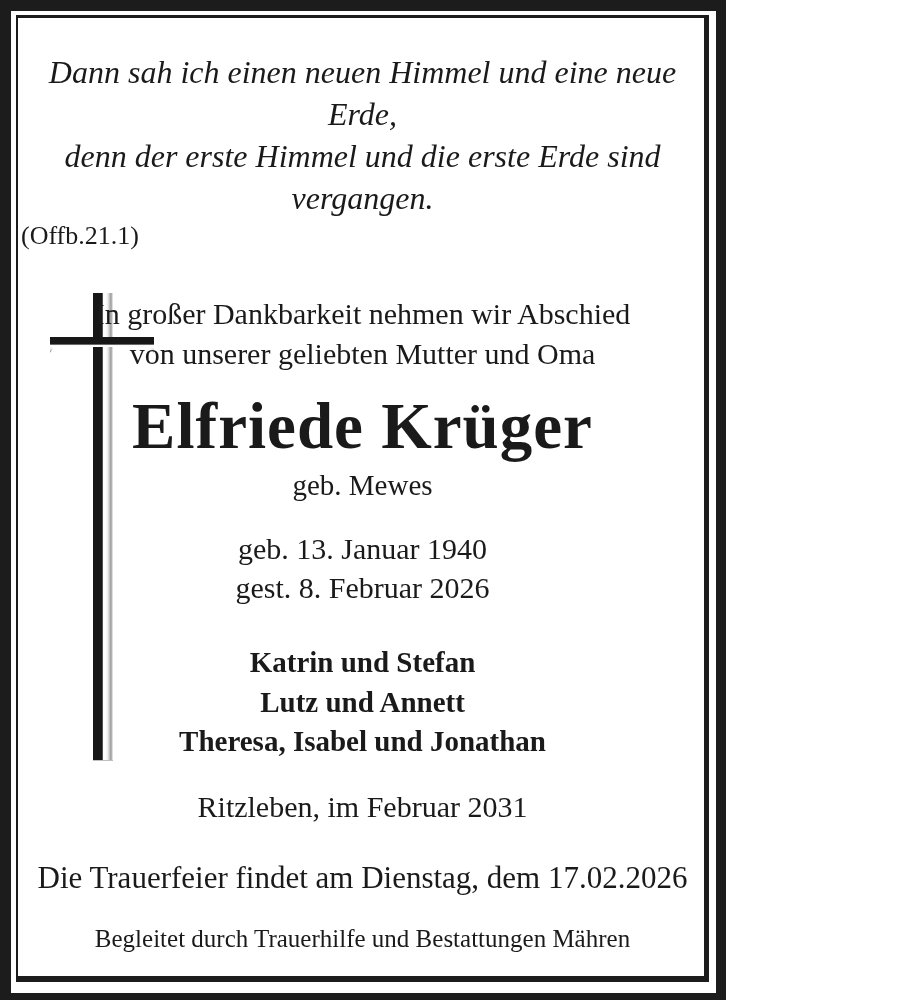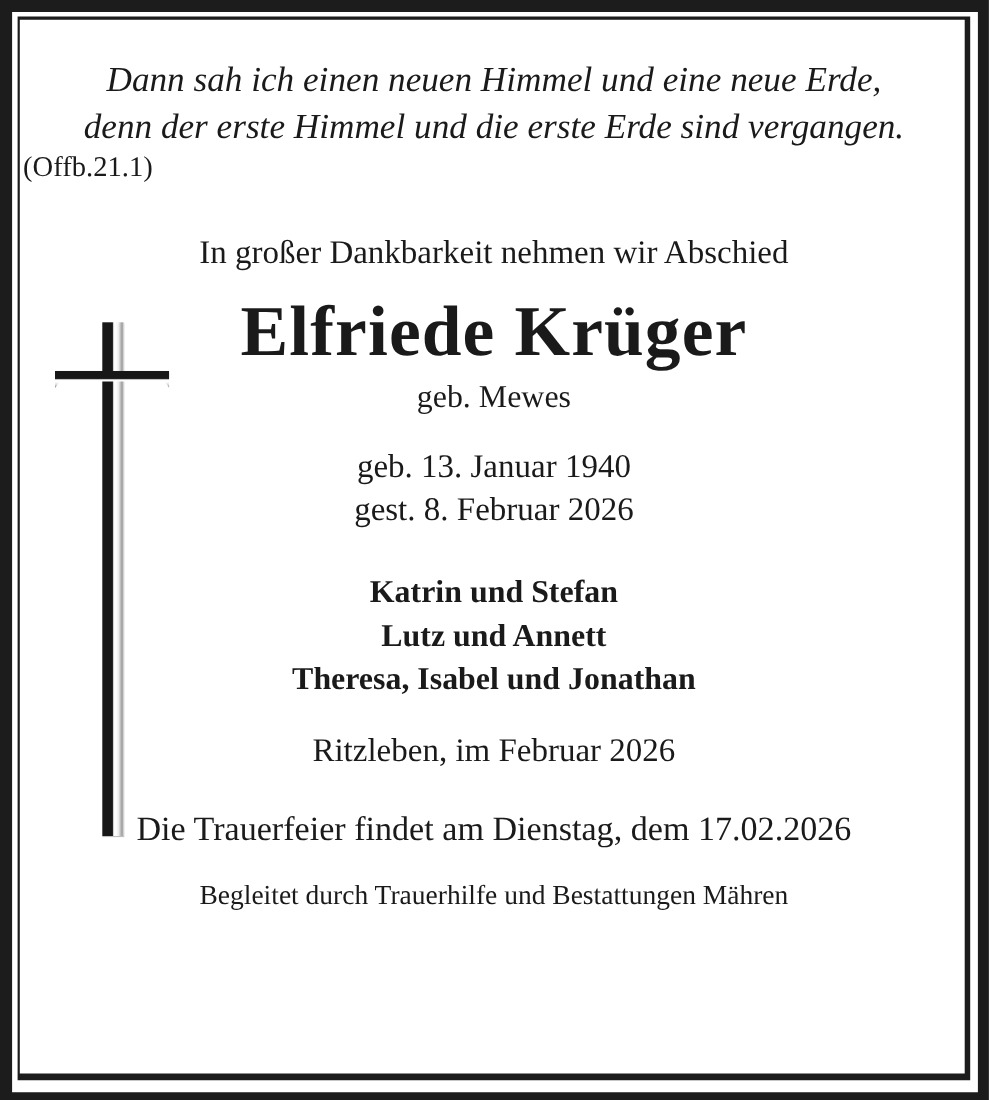--- a/index.html
+++ b/index.html
@@ -2,21 +2,21 @@
 <html><head>
 <meta charset="utf-8">
 <style>
   html, body {
     margin: 0;
     padding: 0;
     background: #ffffff;
   }
   .page {
     position: relative;
-    width: 899px;
+    width: 726px;
     height: 1000px;
     background: #ffffff;
     font-family: "Liberation Serif", "DejaVu Serif", serif;
     color: #1a1a1a;
     overflow: hidden;
   }
   .outer-frame {
     position: absolute;
     inset: 0;
     border-style: solid;
@@ -157,39 +157,40 @@
   <div class="content">
 
     <div class="quote">
       <div>Dann sah ich einen neuen Himmel und eine neue Erde,</div>
       <div>denn der erste Himmel und die erste Erde sind vergangen.</div>
     </div>
     <div class="quote-ref">(Offb.21.1)</div>
 
     <div class="intro">
       <div>In großer Dankbarkeit nehmen wir Abschied</div>
+      <div>von unserer geliebten Mutter und Oma</div>
     </div>
 
     <div class="deceased-name">Elfriede Krüger</div>
     <div class="maiden-name">geb. Mewes</div>
 
     <div class="dates">
       <div class="dates-block">
         <div>geb. 13. Januar 1940</div>
         <div>gest. 8. Februar 2026</div>
       </div>
     </div>
 
     <div class="mourners">
       <div>Katrin und Stefan</div>
       <div>Lutz und Annett</div>
       <div>Theresa, Isabel und Jonathan</div>
     </div>
 
-    <div class="place-date">Ritzleben, im Februar 2026</div>
+    <div class="place-date">Ritzleben, im Februar 2031</div>
 
     <div class="funeral">
       <div>Die Trauerfeier findet am Dienstag, dem 17.02.2026</div>
     </div>
 
     <div class="credit">Begleitet durch Trauerhilfe und Bestattungen Mähren</div>
 
   </div>
 </div>
 

